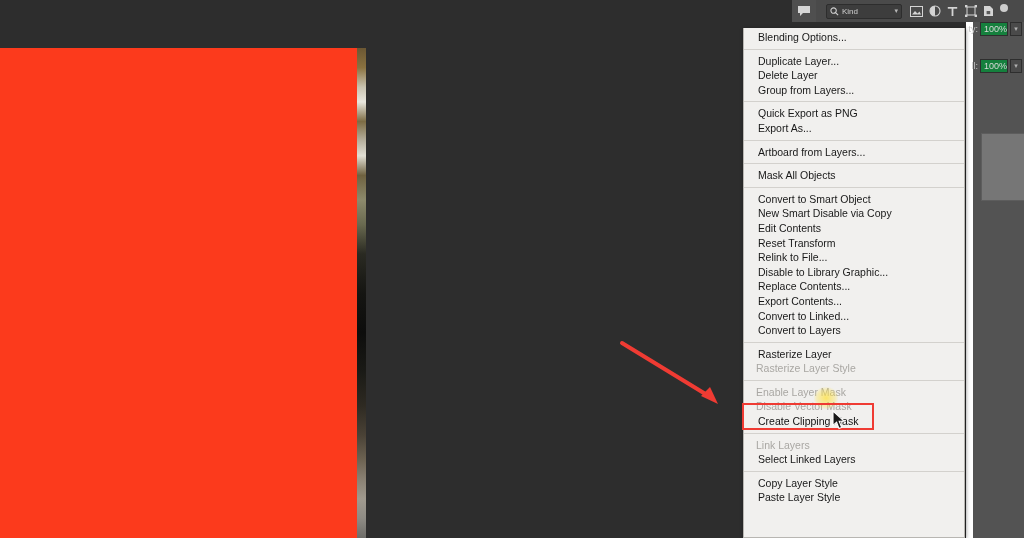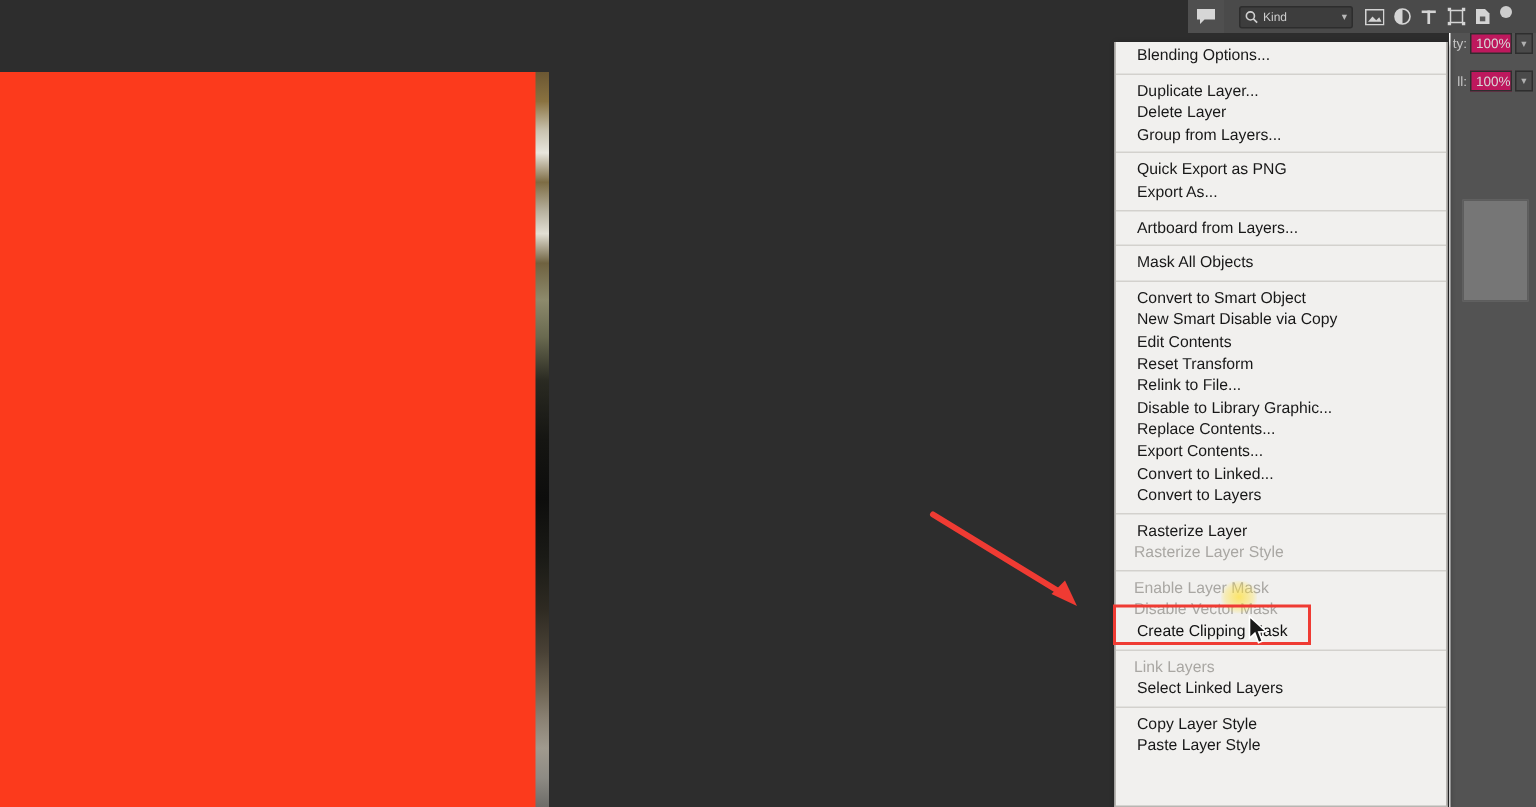--- a/index.html
+++ b/index.html
@@ -64,40 +64,40 @@
     width: 130px; height: 90px;
     pointer-events: none;
   }
 
   
   .layers-panel {
     position: absolute;
     right: 0; top: 0;
     width: 58px; height: 538px;
     background: #535353;
-    border-left: 1px solid #ffffff;
+    border-left: 7px solid #ffffff;
   }
   .panel-opacity-row, .panel-fill-row {
     position: absolute;
     right: 2px;
     display: flex;
     align-items: center;
     gap: 2px;
     font-size: 9px;
     color: #c8c8c8;
   }
   .panel-opacity-row { top: 22px; }
-  .panel-fill-row { top: 47px; padding-left: 40px; }
+  .panel-fill-row { top: 59px; padding-left: 40px; }
   .panel-row-label {
     font-size: 9px;
     color: #c6c6c6;
     white-space: nowrap;
   }
   .panel-num-field {
-    background: #be185d;
+    background: #15803d;
     border: 1px solid #2e2e2e;
     color: #d8d8d8;
     font-size: 9px;
     padding: 1px 3px;
     width: 28px;
     text-align: center;
   }
   .panel-chevron {
     font-size: 7px;
     color: #b0b0b0;

